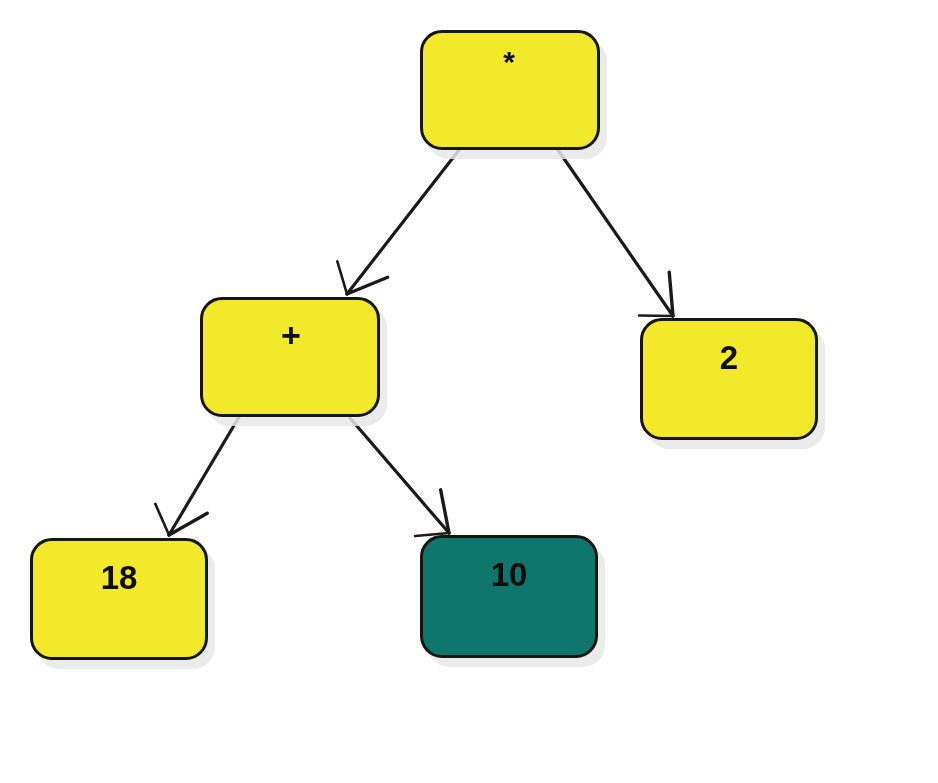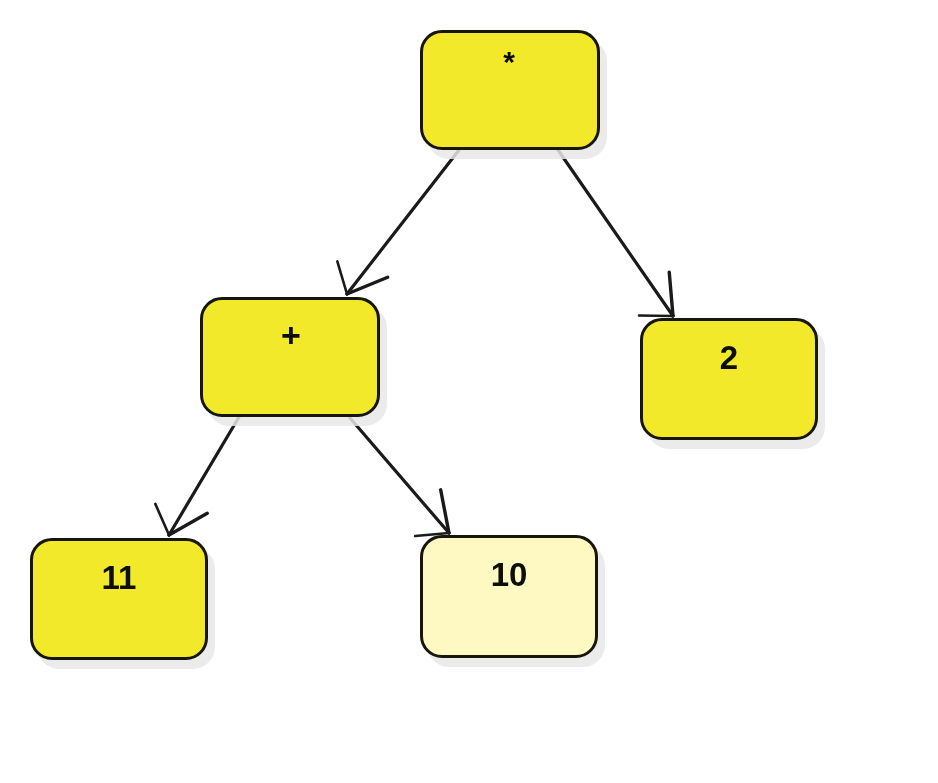--- a/index.html
+++ b/index.html
@@ -97,20 +97,20 @@
 
   <div class="tree-node" style="left: 200px; top: 297px; width: 180px; height: 120px; background: rgb(242, 233, 43); border-color: rgb(23, 22, 13);">
     <span class="node-label label-operator-plus">+</span>
   </div>
 
   <div class="tree-node" style="left: 640px; top: 318px; width: 178px; height: 122px; background: rgb(242, 233, 43); border-color: rgb(23, 22, 13);">
     <span class="node-label label-value">2</span>
   </div>
 
   <div class="tree-node" style="left: 30px; top: 538px; width: 178px; height: 122px; background: rgb(242, 233, 43); border-color: rgb(23, 22, 13);">
-    <span class="node-label label-value">11</span>
+    <span class="node-label label-value">18</span>
   </div>
 
-  <div class="tree-node" style="left: 420px; top: 535px; width: 178px; height: 123px; background: #fef9c3; border-color: rgb(23, 22, 13);">
+  <div class="tree-node" style="left: 420px; top: 535px; width: 178px; height: 123px; background: #0f766e; border-color: rgb(23, 22, 13);">
     <span class="node-label label-value">10</span>
   </div>
 
 </div>
 
 </body></html>

